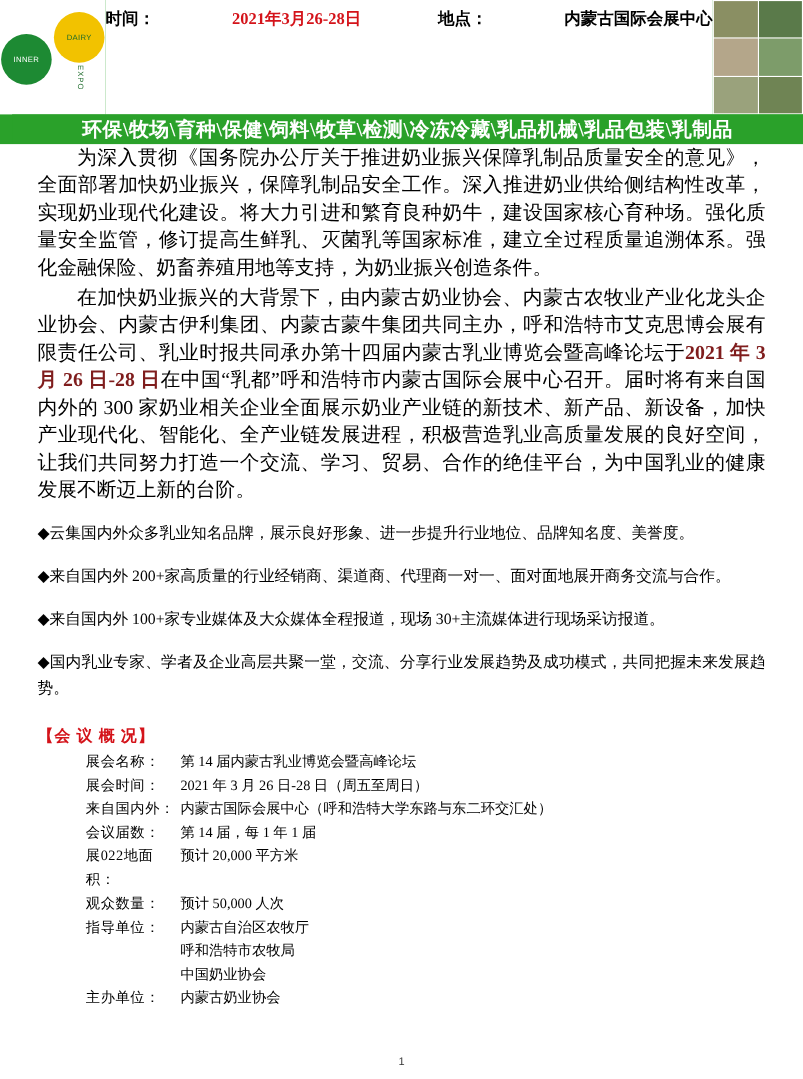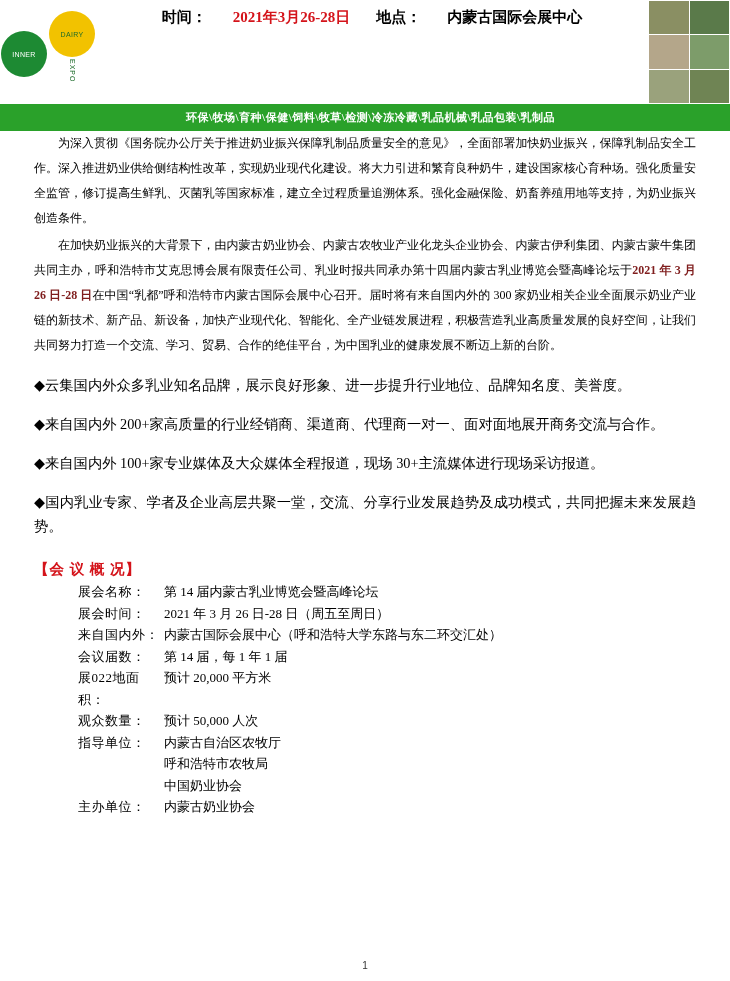--- a/index.html
+++ b/index.html
@@ -104,38 +104,38 @@
     color: #d4131a;
     letter-spacing: 1px;
     font-family: "Liberation Sans", sans-serif;
     text-shadow: 1px 1px 0 #ffd24d;
     white-space: nowrap;
   }
   .banner-meta {
     margin-top: 8px;
     display: flex;
     align-items: center;
-    justify-content: center;
+    justify-content: space-between;
     gap: 26px;
     font-size: 15px;
     font-weight: bold;
     white-space: nowrap;
   }
   .meta-label { color: #000; }
   .meta-date { color: #d4131a; }
   .meta-place { color: #000; }
   .banner-strip {
     position: absolute;
     left: 11px;
     right: 0;
     top: 104px;
     height: 27px;
     background: #2aa12a;
     color: #ffffff;
-    font-size: 11px;
+    font-size: 18px;
     font-weight: bold;
     display: flex;
     align-items: center;
     justify-content: center;
     letter-spacing: .5px;
     white-space: nowrap;
   }
 
   
   .page {
@@ -146,21 +146,21 @@
     text-align: center;
     color: #d4131a;
     font-size: 26px;
     font-weight: bold;
     letter-spacing: 4px;
     margin: 34px 0 24px;
     font-family: "Liberation Serif", serif;
   }
   p.para {
     margin: 0 0 2px;
-    font-size: 12px;
+    font-size: 18px;
     line-height: 25px;
     text-align: justify;
     text-indent: 2em;
   }
   .hl {
     color: #7f1d1d;
     font-weight: bold;
     margin-top: 44px;
   }
   .bullet {

